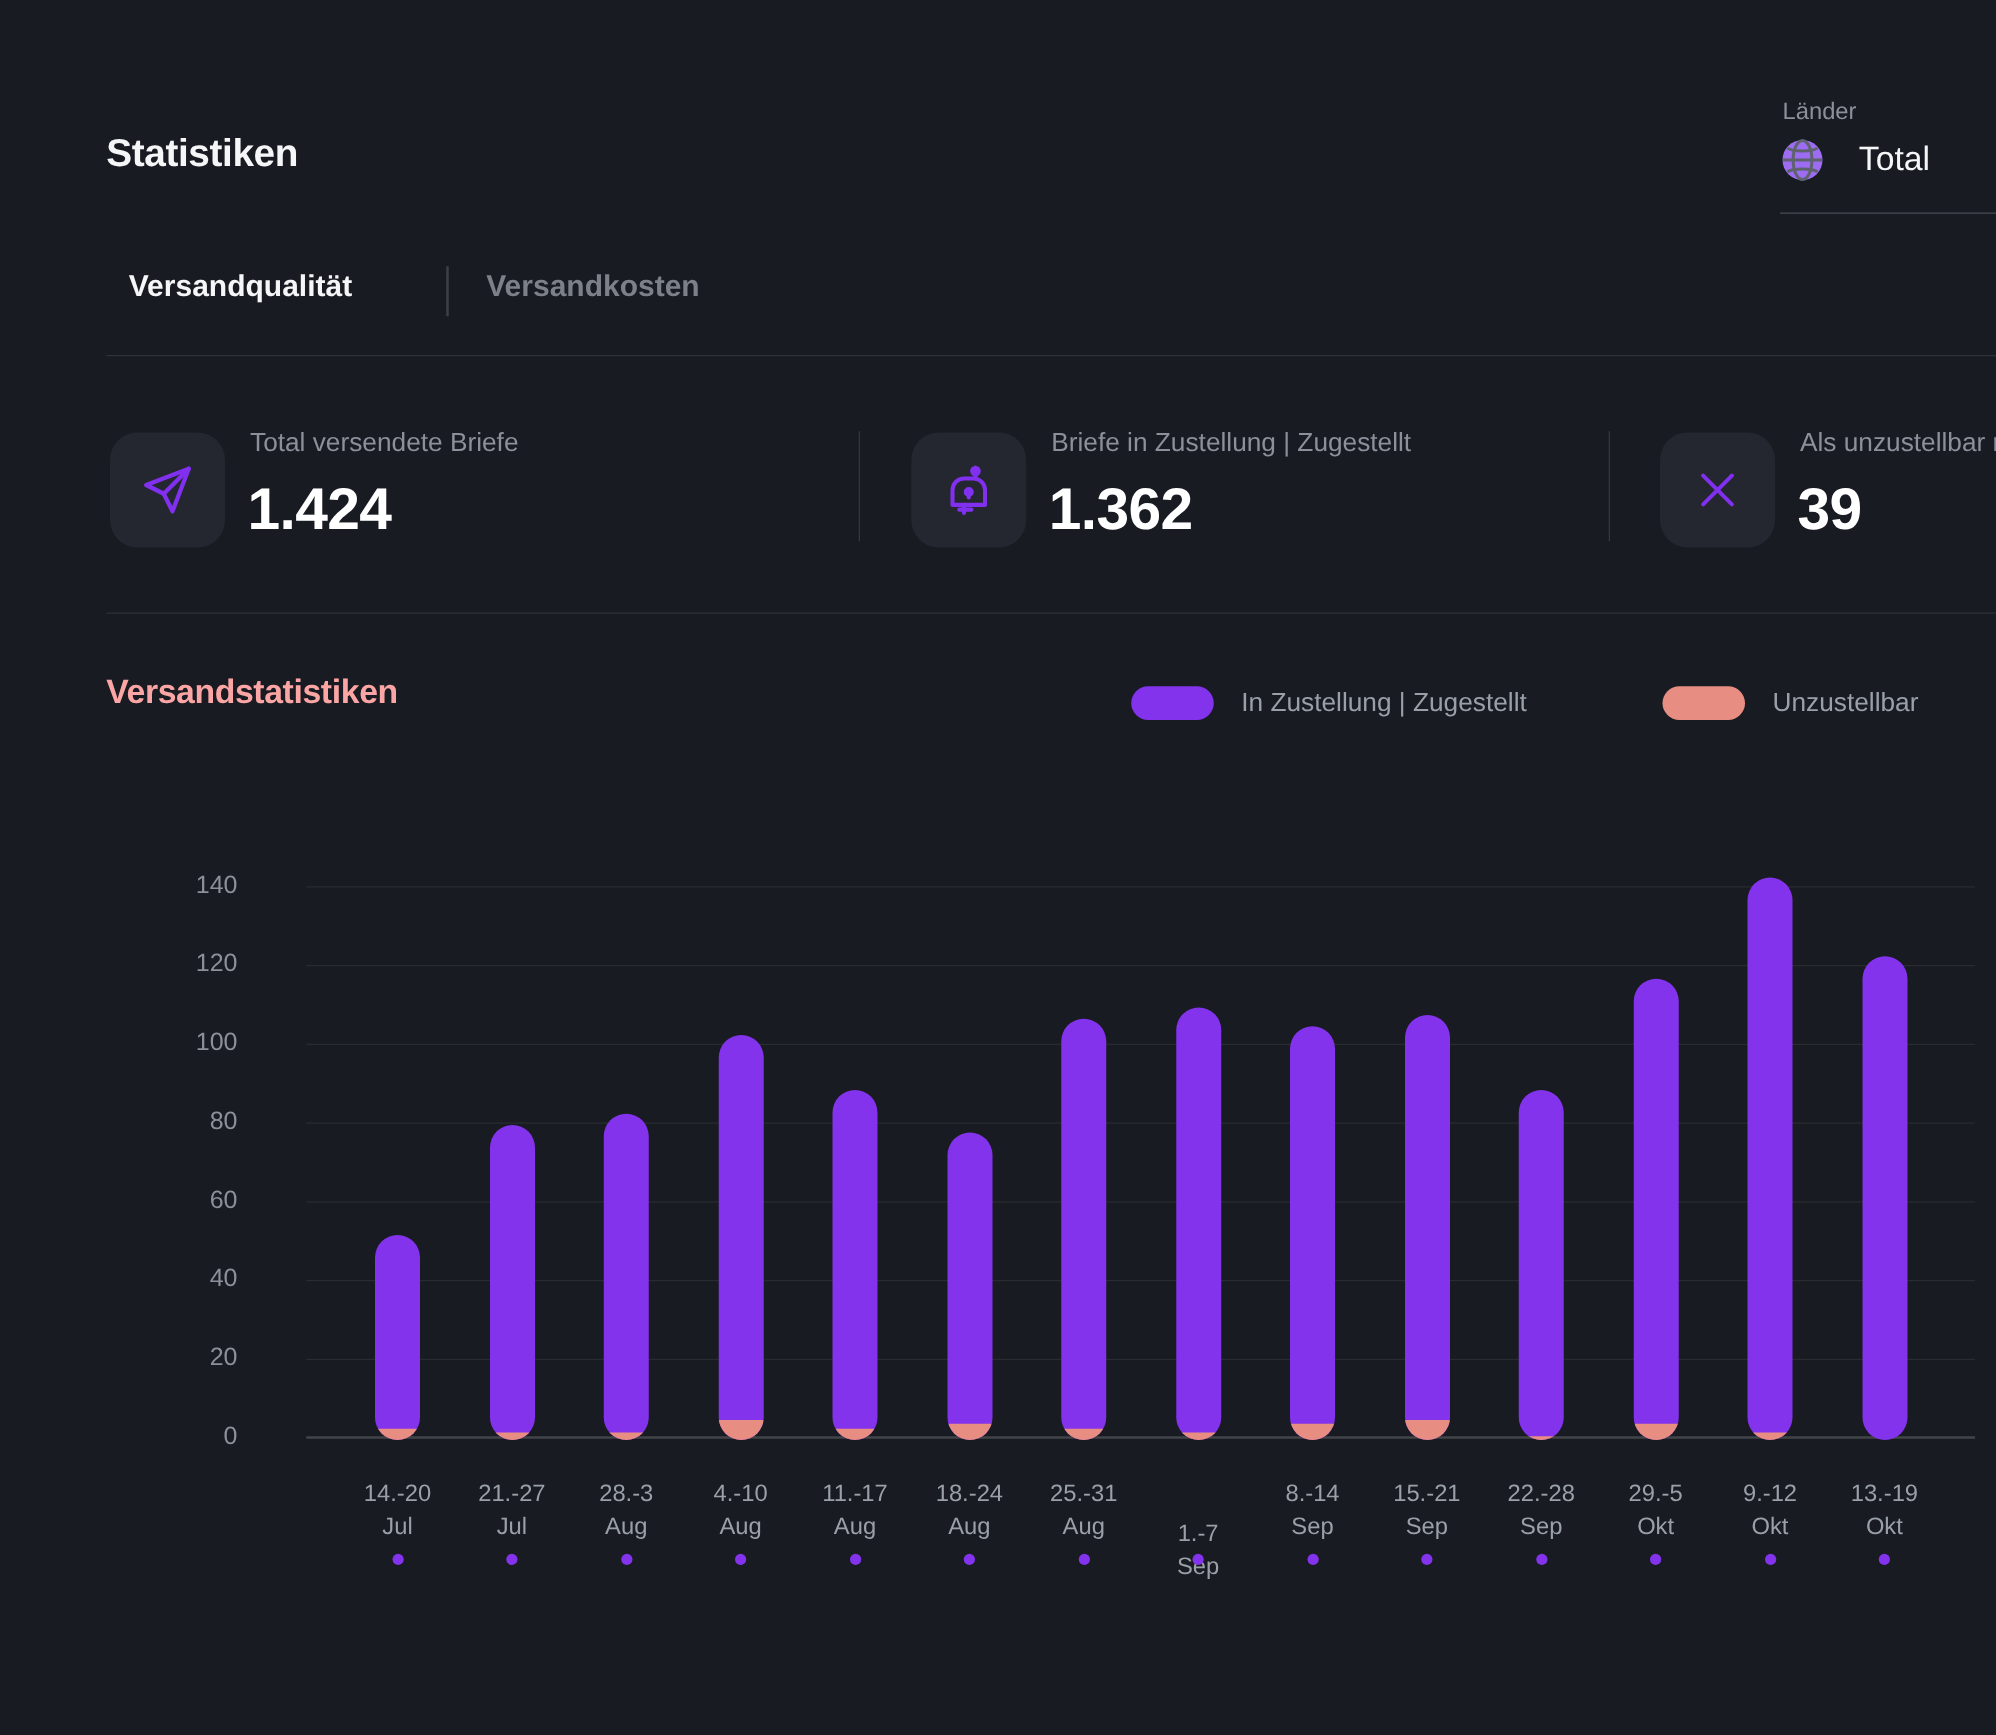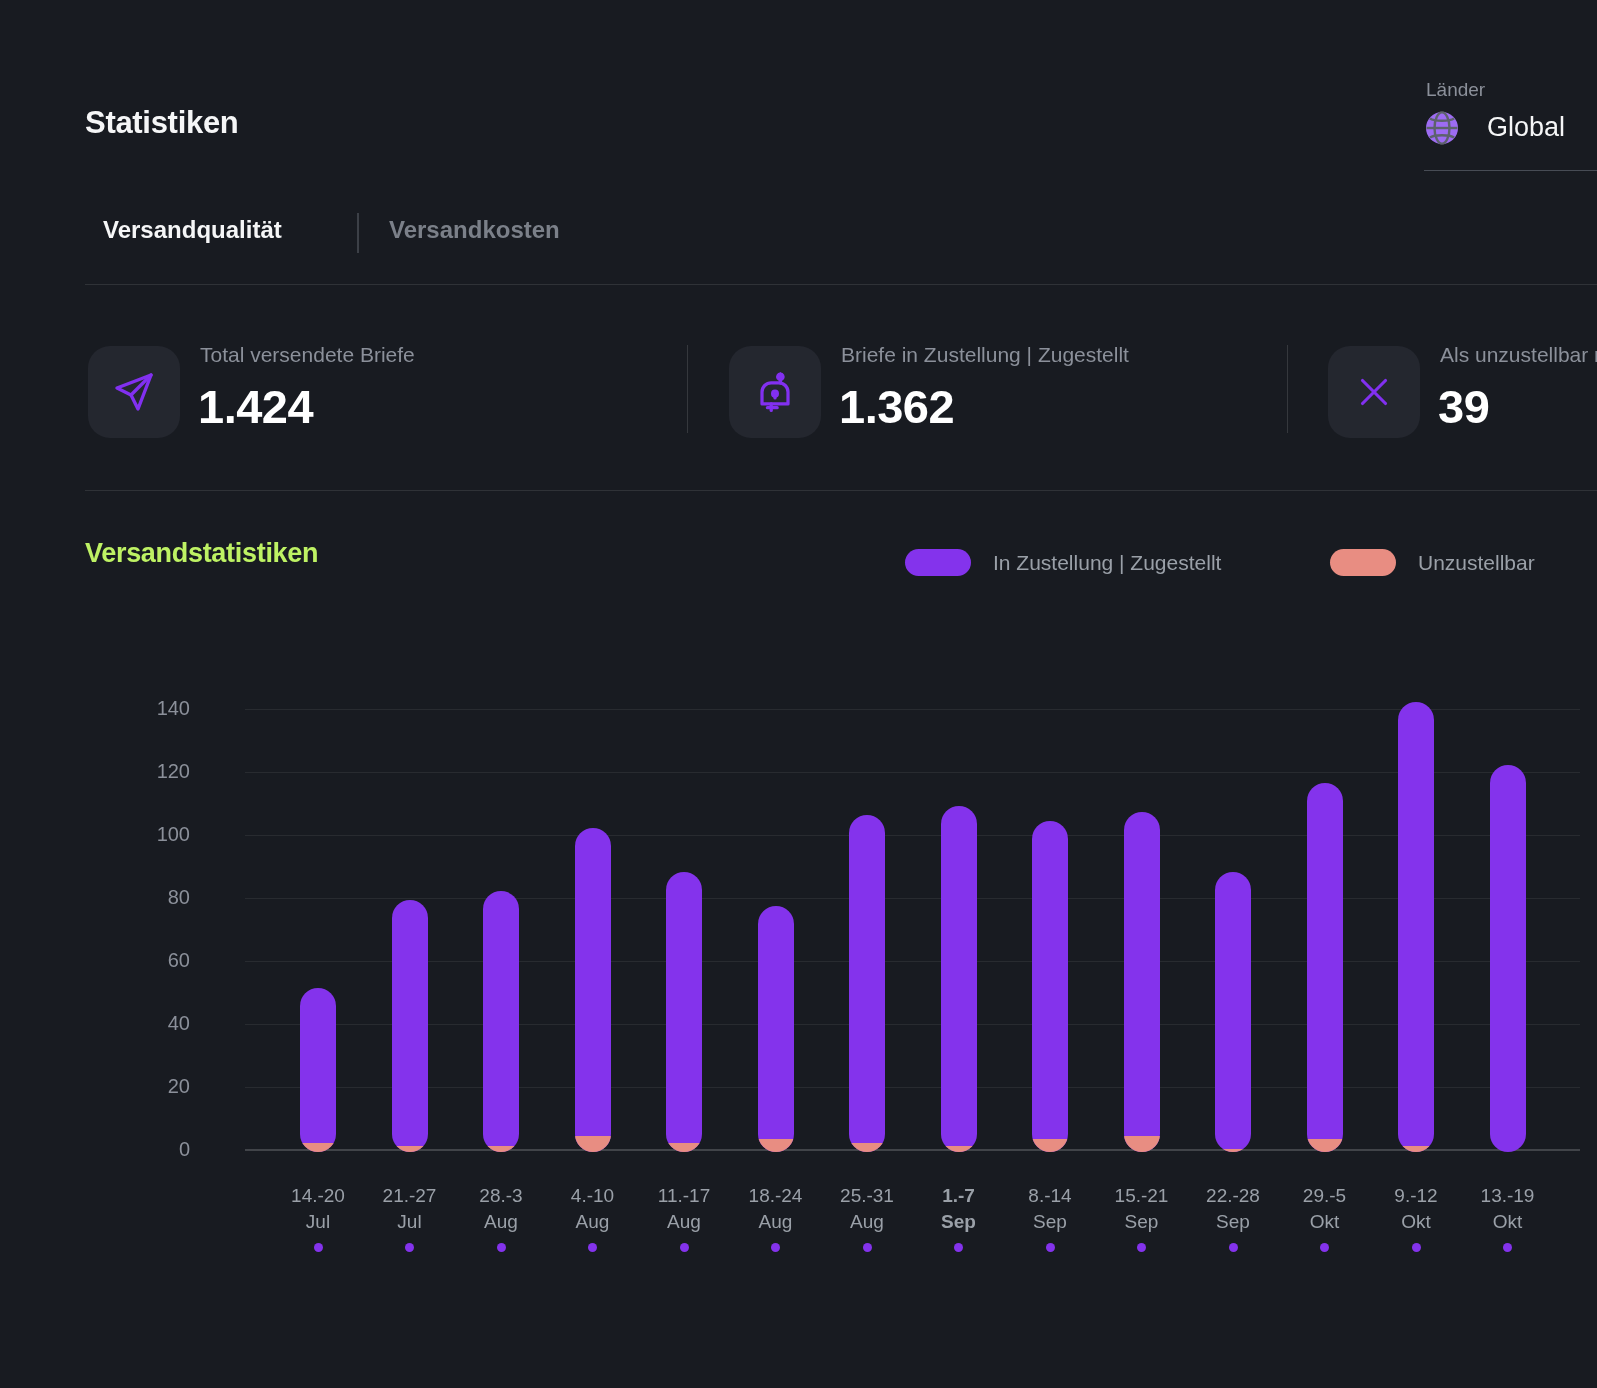--- a/index.html
+++ b/index.html
@@ -22,21 +22,21 @@
   .tab-inactive{left:389px;top:216px;font-size:24px;font-weight:700;color:#7b8089;cursor:pointer;}
   .rule{height:1px;background:rgba(255,255,255,0.10);}
   .rule-tabs{left:85px;top:284px;width:1512px;}
   .rule-section{left:85px;top:490px;width:1512px;}
   
   .icon-box{width:92px;height:92px;border-radius:22px;background:#24272f;display:flex;align-items:center;justify-content:center;}
   .card-label{font-size:21px;color:#8b909a;white-space:nowrap;}
   .card-value{font-size:47px;font-weight:700;color:#ffffff;letter-spacing:-0.5px;}
   .vdiv{width:1px;background:rgba(255,255,255,0.13);}
   
-  .section-title{left:85px;top:538px;font-size:27px;font-weight:700;color:#bef264;letter-spacing:-0.3px;}
+  .section-title{left:85px;top:538px;font-size:27px;font-weight:700;color:#fca5a5;letter-spacing:-0.3px;}
   .legend-item{display:flex;align-items:center;gap:22px;cursor:pointer;}
   .legend-swatch{width:66px;height:27px;border-radius:14px;}
   .legend-label{font-size:21px;color:#9aa0a8;white-space:nowrap;}
   
   .gridline{position:absolute;background:rgba(255,255,255,0.07);}
   .gridline-zero{position:absolute;background:rgba(255,255,255,0.18);}
   .ytick{position:absolute;width:90px;text-align:right;font-size:20px;color:#8b909a;}
   .bar{position:absolute;border-radius:18px;overflow:hidden;cursor:pointer;}
   .bar-seg{position:absolute;left:0;bottom:0;width:100%;}
   .xlabel{position:absolute;width:96px;text-align:center;font-size:19px;line-height:26px;color:#9aa0a8;}
@@ -54,21 +54,21 @@
     <svg width="40" height="40" viewBox="0 0 40 40">
       <circle cx="20" cy="20" r="16" fill="#9d6cf2"></circle>
       <g stroke="#5d626c" stroke-width="2.4" fill="none">
         <line x1="4.5" y1="20" x2="35.5" y2="20"></line>
         <ellipse cx="20" cy="20" rx="7.5" ry="15.6"></ellipse>
         <path d="M8 10.5 C12 13.5 28 13.5 32 10.5"></path>
         <path d="M8 29.5 C12 26.5 28 26.5 32 29.5"></path>
       </g>
     </svg>
   </div>
-  <div class="abs country-value">Global</div>
+  <div class="abs country-value">Total</div>
   <div class="abs country-underline"></div>
 
   <div class="abs tab-active">Versandqualität</div>
   <div class="abs tab-sep"></div>
   <div class="abs tab-inactive">Versandkosten</div>
   <div class="abs rule rule-tabs"></div>
 
   <div class="abs" style="left:88px;top:346px;">
     <div class="icon-box">
       <svg width="48" height="48" viewBox="0 0 24 24" fill="none" stroke="#8230f0" stroke-width="1.7" stroke-linecap="round" stroke-linejoin="round">
@@ -193,21 +193,21 @@
         <div class="bar-seg" style="height: 9.45px; background: rgb(232, 141, 130);"></div>
       </div>
       <div class="xlabel" style="left: 819px; top: 1183px;">
         <div>25.-31</div>
         <div>Aug</div>
       </div>
       <div class="xdot" style="left: 862.5px; top: 1243px; background: rgb(132, 51, 236);"></div>
       <div class="bar" style="left: 940.5px; top: 805.5px; width: 36px; height: 346.5px; background: rgb(132, 51, 236);">
         <div class="bar-seg" style="height: 6.3px; background: rgb(232, 141, 130);"></div>
       </div>
-      <div class="xlabel" style="left: 910.5px; top: 1183px; font-weight: bold;">
+      <div class="xlabel" style="left: 910.5px; top: 1215px;">
         <div>1.-7</div>
         <div>Sep</div>
       </div>
       <div class="xdot" style="left: 954px; top: 1243px; background: rgb(132, 51, 236);"></div>
       <div class="bar" style="left: 1032px; top: 821.25px; width: 36px; height: 330.75px; background: rgb(132, 51, 236);">
         <div class="bar-seg" style="height: 12.6px; background: rgb(232, 141, 130);"></div>
       </div>
       <div class="xlabel" style="left: 1002px; top: 1183px;">
         <div>8.-14</div>
         <div>Sep</div>

